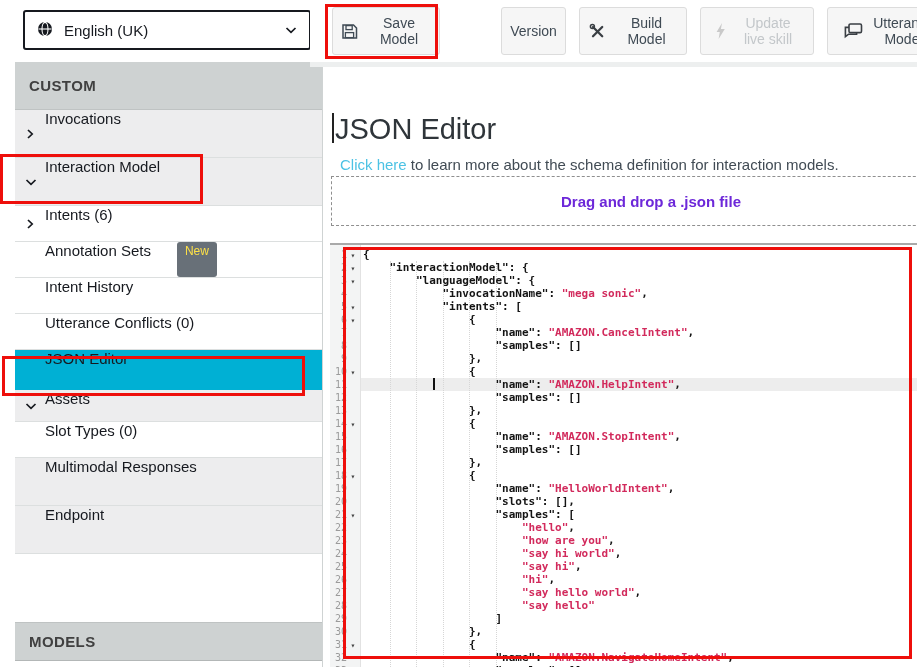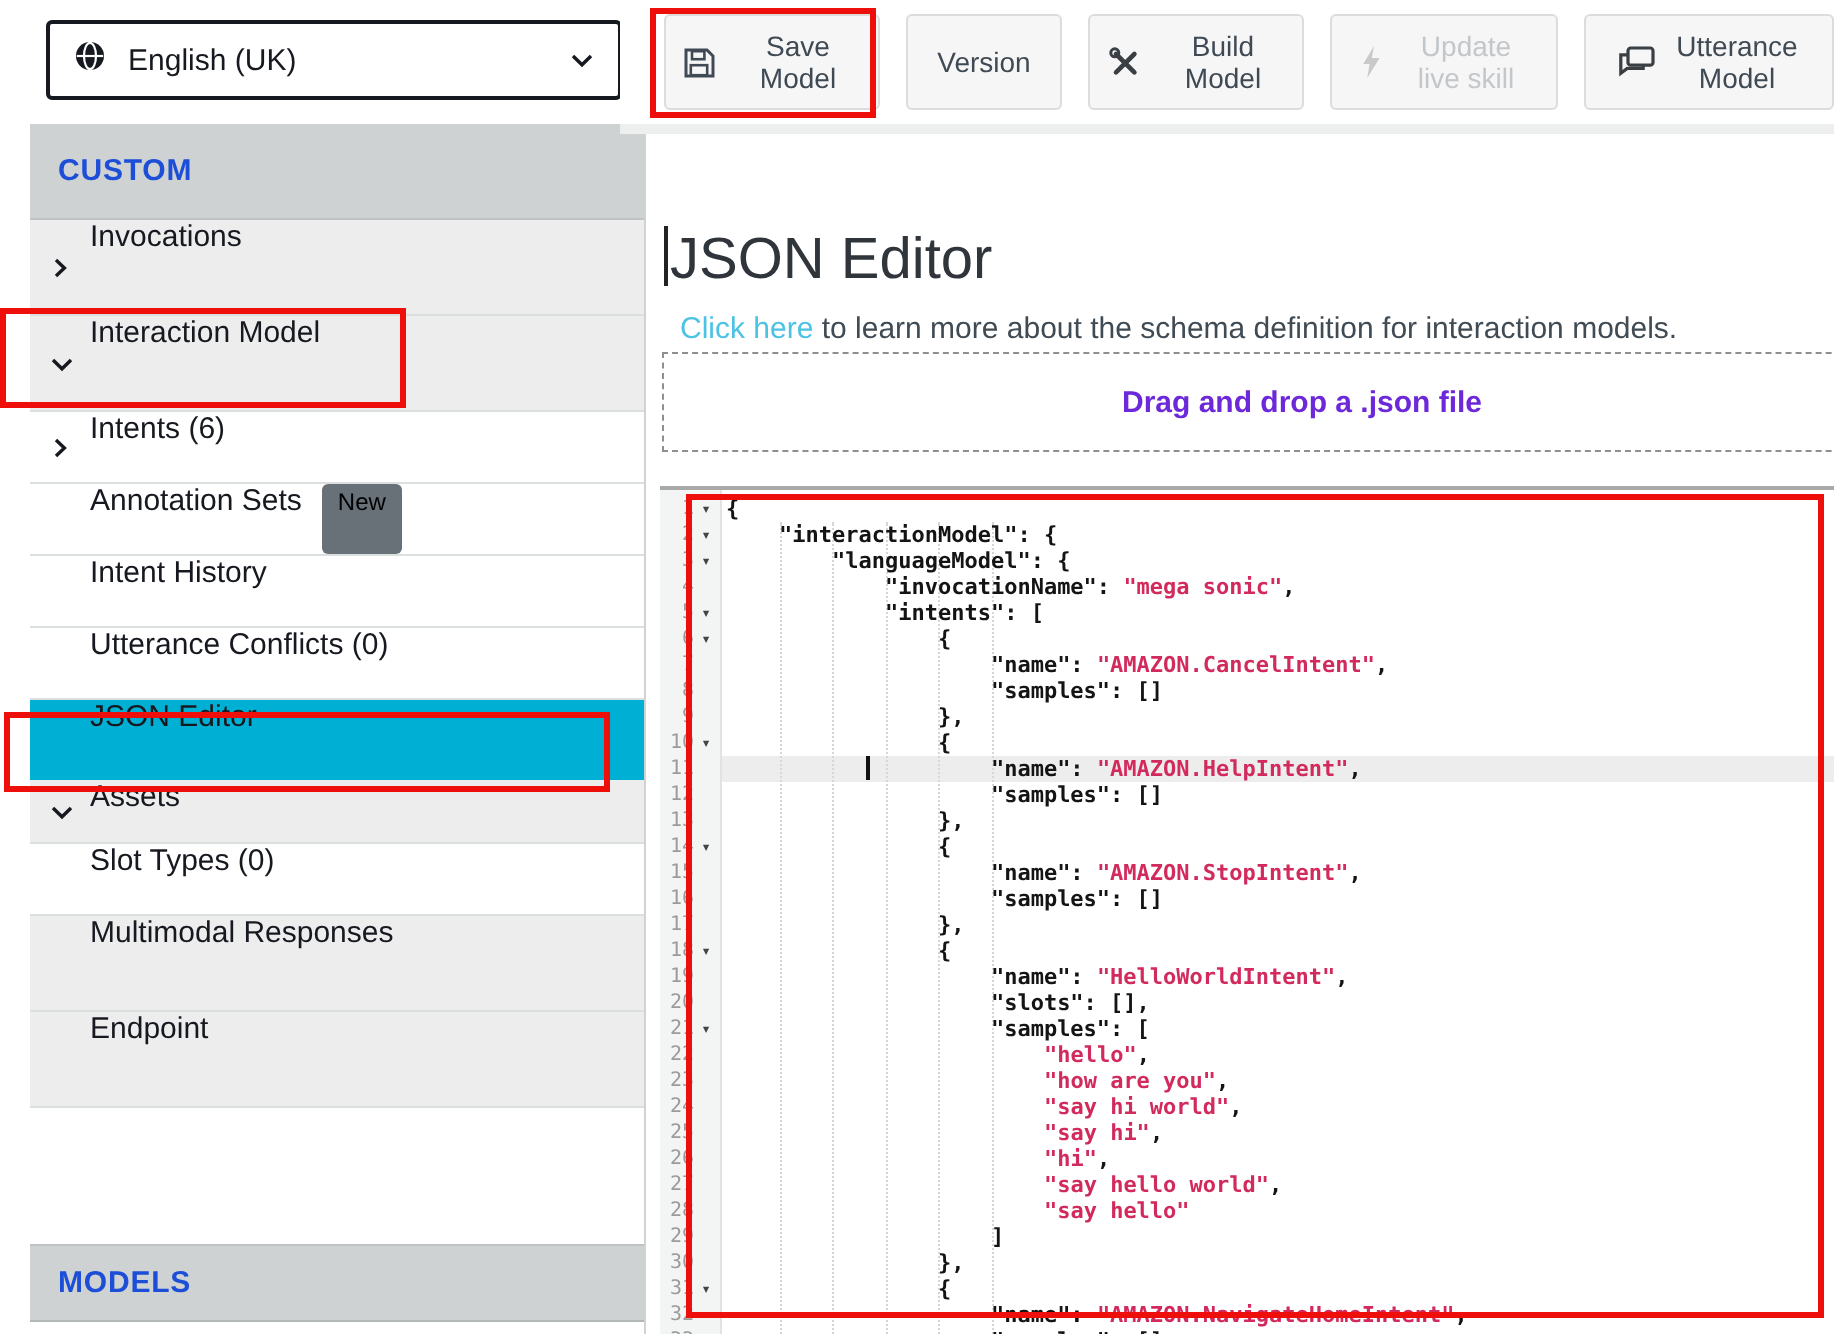--- a/index.html
+++ b/index.html
@@ -5,31 +5,31 @@
   html,body{margin:0;padding:0;background:#fff;}
   .app{position:relative;width:917px;height:667px;overflow:hidden;
        font-family:"Liberation Sans",sans-serif;background:#fff;color:#16191f;}
 
   
   .sidebar{position:absolute;left:15px;top:0;width:307px;height:667px;background:#fff;border-right:1px solid #cfd3d3;}
   .lang-select{position:absolute;left:8px;top:10px;width:288px;height:40px;border:2px solid #16191f;border-radius:3px;
        background:#fff;display:flex;align-items:center;gap:11px;padding:0 12px;box-sizing:border-box;font-size:15px;cursor:pointer;}
   .lang-select .chev-right-slot{margin-left:auto;display:flex;align-items:center;}
   .sec-h{position:absolute;left:0;width:307px;background:#ced2d2;display:flex;align-items:center;
-       padding-left:14px;box-sizing:border-box;font-weight:bold;font-size:15px;letter-spacing:.4px;color:#1d4ed8;}
+       padding-left:14px;box-sizing:border-box;font-weight:bold;font-size:15px;letter-spacing:.4px;color:#404040;}
   #custom-h{top:62px;height:48px;border-bottom:1px solid #bfc3c3;}
   #models-h{top:622px;height:39px;border-top:1px solid #bfc3c3;border-bottom:1px solid #b3b7b7;}
   #side-items{position:absolute;left:0;top:110px;width:307px;}
   .row{position:relative;display:flex;padding-left:30px;font-size:15px;
        border-bottom:1px solid #dcdfdf;box-sizing:border-box;cursor:pointer;}
   .row.top{background:#ededee;height:48px;}
   .row.sub{background:#ffffff;height:36px;}
   .row.sel{background:#00b0d4;border-bottom:none;}
   .row .chev{position:absolute;left:10px;top:50%;transform:translateY(-50%);display:flex;}
-  .badge{margin-left:10px;background:#687078;color:#000000;font-size:12px;padding:2px 8px 3px;border-radius:3px;}
+  .badge{margin-left:26px;background:#687078;color:#fde047;font-size:12px;padding:2px 8px 3px;border-radius:3px;}
 
   
   .toolbar{position:absolute;left:310px;top:0;width:680px;height:62px;background:#fff;
        display:flex;align-items:center;gap:13px;padding-left:22px;box-sizing:border-box;}
   .toolbar-sep{position:absolute;left:310px;top:62px;width:607px;height:5px;background:#edefef;}
   .tb{height:48px;border:1px solid #dcdcdc;border-radius:3px;background:#f6f6f6;
        display:flex;align-items:center;justify-content:center;gap:9px;color:#3f4a54;
        font-family:"Liberation Sans",sans-serif;font-size:14px;line-height:1.15;text-align:center;cursor:pointer;flex:0 0 auto;}
   .tb .lbl{max-width:64px;}
   .tb.disabled{color:#c3c7ca;cursor:default;}
@@ -149,21 +149,21 @@
       <button class="tb" style="width: 108px;">
         <span style="display: flex;">
           <svg width="17" height="17" viewBox="0 0 17 17">
             <path d="M2 2 h10.5 l3 3 v10 h-13.5 z" fill="none" stroke="#3f4a54" stroke-width="1.5"></path>
             <rect x="5" y="2.6" width="6.2" height="4" fill="none" stroke="#3f4a54" stroke-width="1.3"></rect>
             <rect x="4.4" y="9.6" width="8.2" height="5" fill="none" stroke="#3f4a54" stroke-width="1.3"></rect>
           </svg>
         </span>
         <span class="lbl">Save Model</span>
       </button>
-      <button class="tb" style="width: 78px;">
+      <button class="tb" style="width: 65px; margin-left: 48px;">
         <span class="lbl">Version</span>
       </button>
       <button class="tb" style="width: 108px;">
         <span style="display: flex;">
           <svg width="18" height="18" viewBox="0 0 18 18">
             <line x1="5" y1="5" x2="14.2" y2="14.2" stroke="#3a3f44" stroke-width="2.3" stroke-linecap="round"></line>
             <line x1="14.2" y1="5" x2="5" y2="14.2" stroke="#3a3f44" stroke-width="2.3" stroke-linecap="round"></line>
             <circle cx="4.4" cy="4.4" r="2" fill="none" stroke="#3a3f44" stroke-width="1.5"></circle>
           </svg>
         </span>

